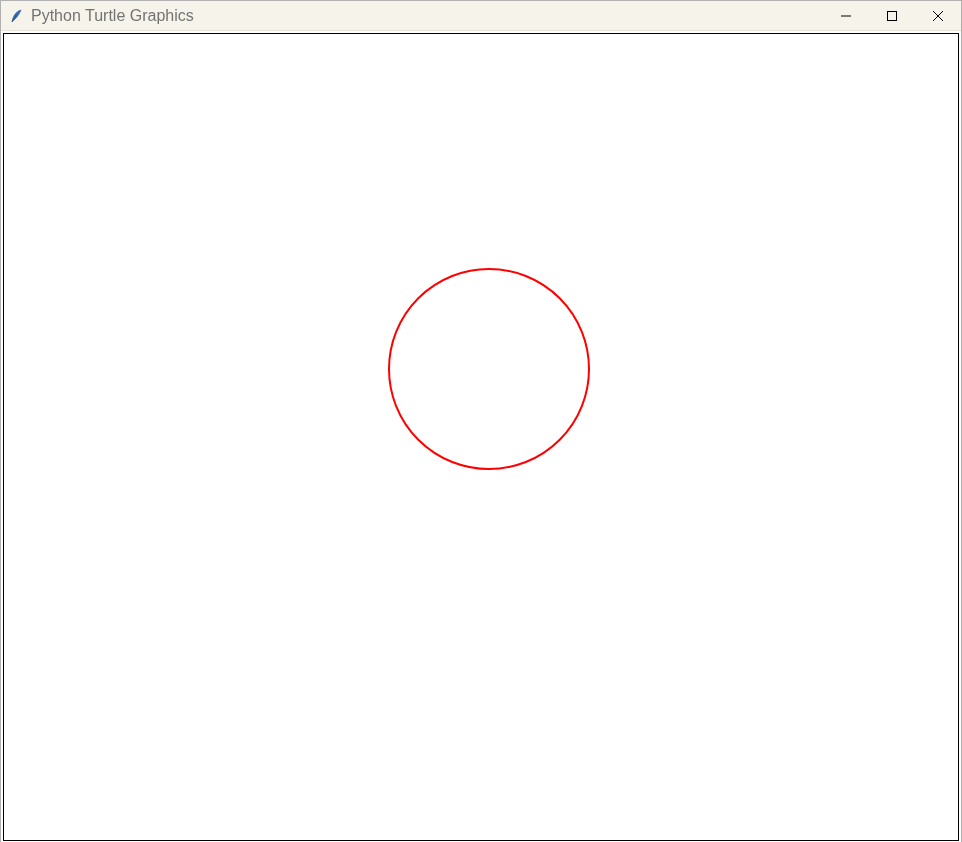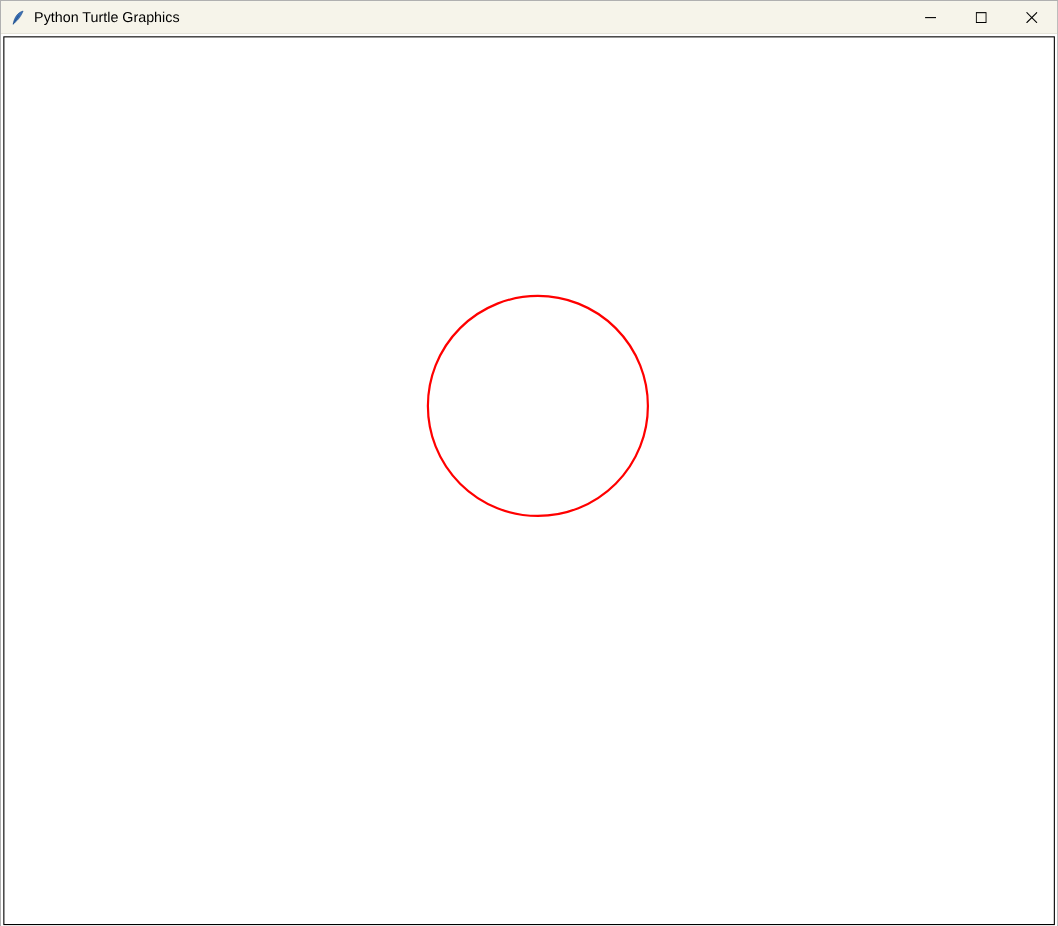--- a/index.html
+++ b/index.html
@@ -39,22 +39,22 @@
       flex: 1;
     }
     .app-icon {
       width: 16px;
       height: 16px;
       display: flex;
       align-items: center;
       justify-content: center;
     }
     .app-title {
-      color: #000000;
-      font-size: 13px;
+      color: #737373;
+      font-size: 16px;
     }
     .titlebar-controls {
       display: flex;
       height: 100%;
     }
     .titlebar-btn {
       width: 46px;
       height: 30px;
       display: flex;
       align-items: center;

